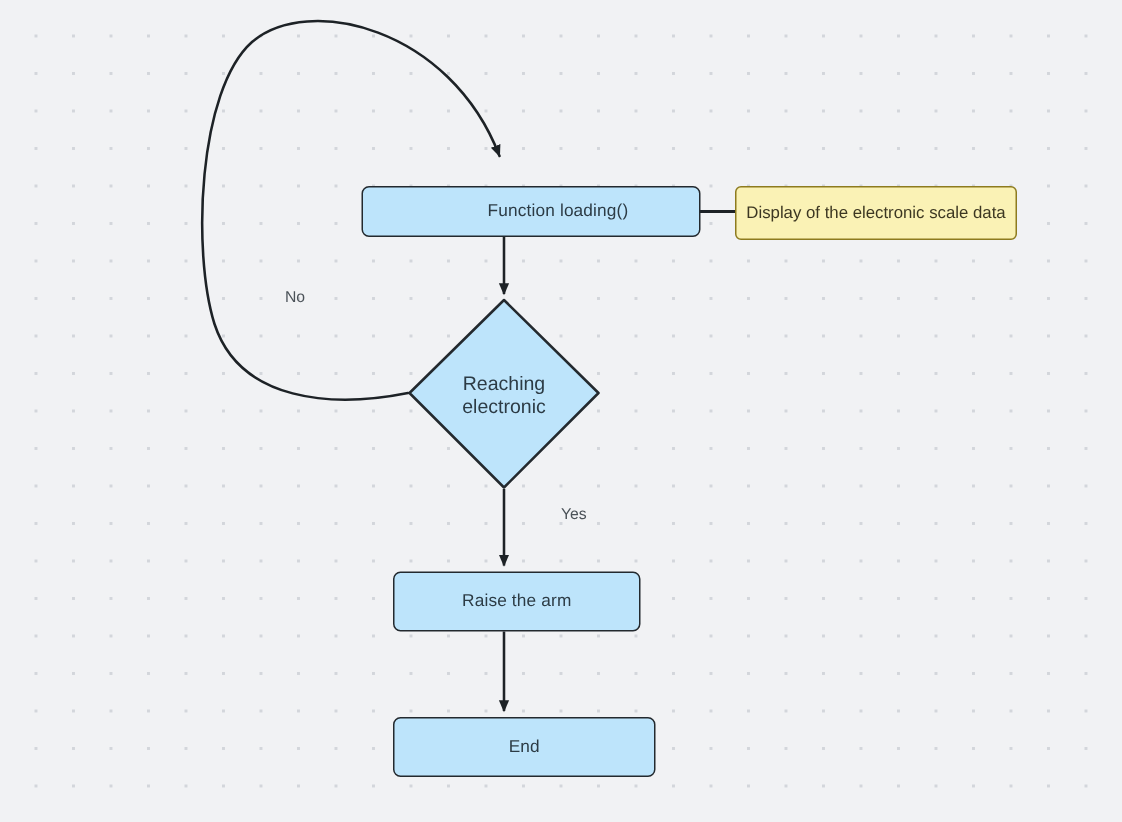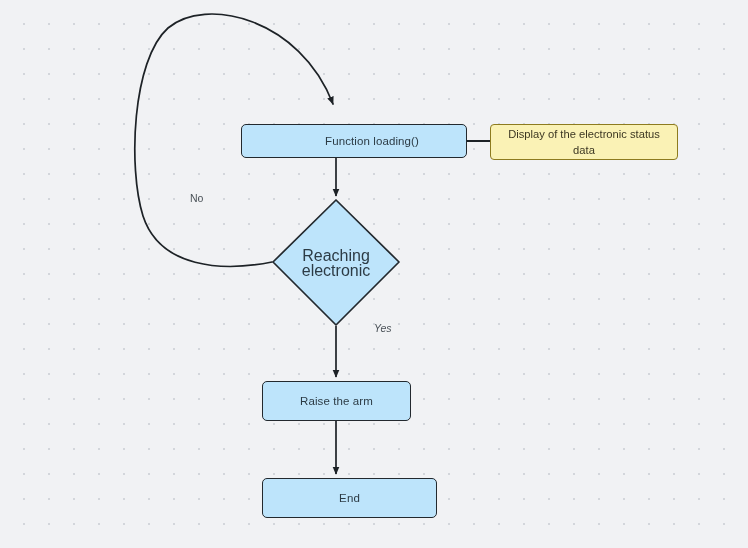--- a/index.html
+++ b/index.html
@@ -57,21 +57,21 @@
   .decision-wrap {
     position: absolute;
     display: flex;
     align-items: center;
     justify-content: center;
   }
   .decision-label {
     position: relative;
     z-index: 2;
     color: #2c3b45;
-    font-size: 16px;
+    font-size: 13px;
     line-height: 15px;
     text-align: center;
     pointer-events: none;
   }
   .note {
     position: absolute;
     box-sizing: border-box;
     background: #faf2b5;
     border: 1.5px solid #8d7b1f;
     border-radius: 4px;
@@ -126,29 +126,29 @@
     <span>Function loading()</span>
   </div>
 
   <div class="decision-wrap" style="left:273px; top:200px; width:126px; height:126px;">
     <div class="decision-label">
       <div>Reaching</div>
       <div>electronic</div>
     </div>
   </div>
 
-  <div class="node process" style="left:262px; top:381px; width:149px; height:40px;">
+  <div class="node process" style="left:262px; top:381px; width:165px; height:40px;">
     <span>Raise the arm</span>
   </div>
 
   <div class="node process" style="left:262px; top:478px; width:175px; height:40px;">
     <span>End</span>
   </div>
 
   <div class="note" style="left:490px; top:124px; width:188px; height:36px;">
-    <div>Display of the electronic status data</div>
+    <div>Display of the electronic scale data</div>
   </div>
 
   <div class="edge-label" style="left:142px; top:192px;">No</div>
 
-  <div class="edge-label" style="left:326px; top:322px;font-style:italic;">Yes</div>
+  <div class="edge-label" style="left:326px; top:337px;">Yes</div>
 
 </div>
 
 </body></html>

